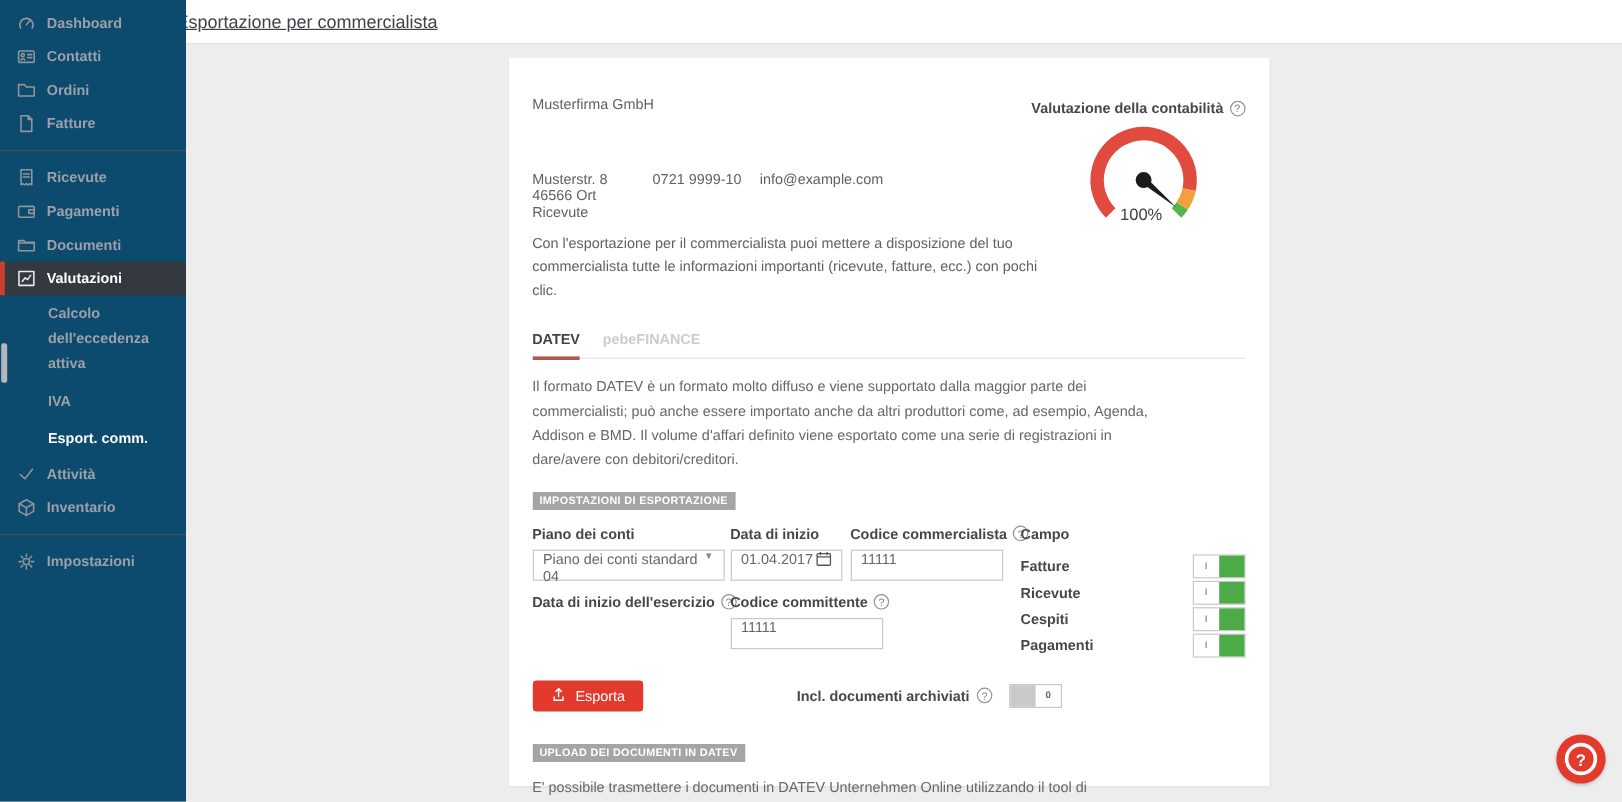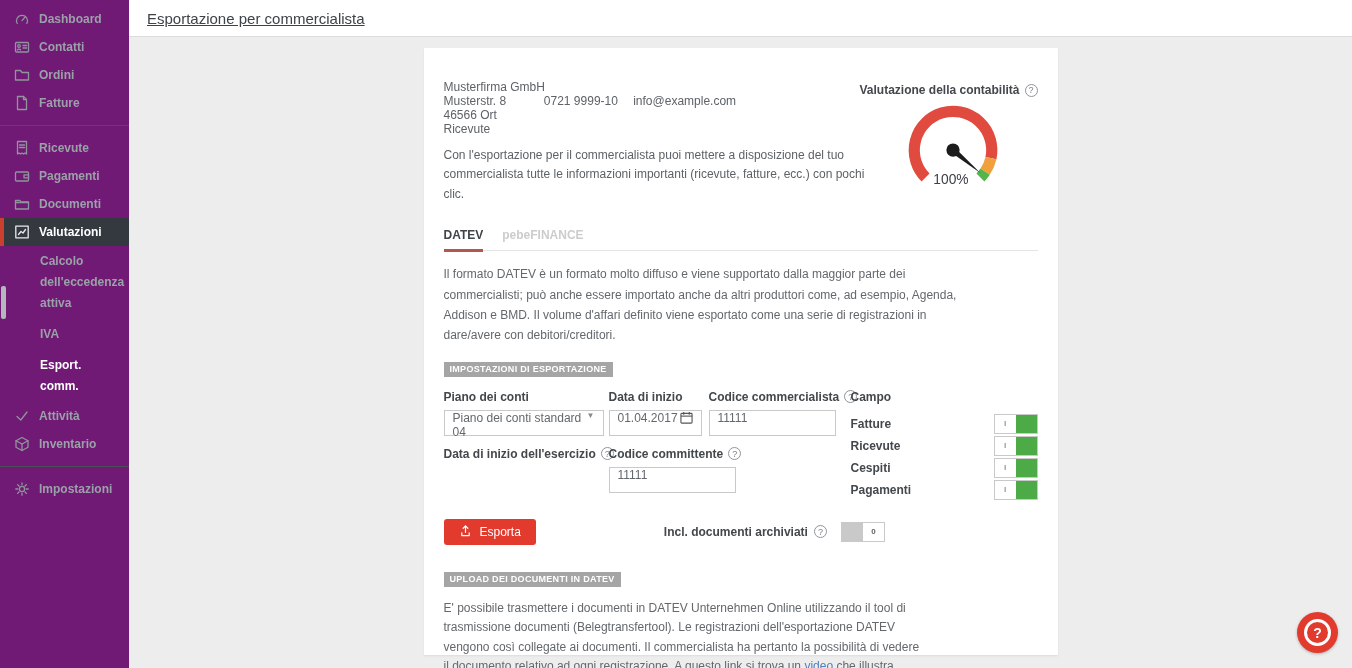--- a/index.html
+++ b/index.html
@@ -1,20 +1,20 @@
 <!DOCTYPE html>
 <html><head>
 <meta charset="utf-8">
 <style>
   * { margin:0; padding:0; box-sizing:border-box; }
   html,body { width:1352px; height:668px; overflow:hidden; background:#ededed;
     font-family:"Liberation Sans","DejaVu Sans",sans-serif; }
 
   
-  .sidebar { position:absolute; left:0; top:0; bottom:0; width:129px; background:#701a75;
+  .sidebar { position:absolute; left:0; top:0; bottom:0; width:155px; background:#0c4a6e;
     color:#9ba1a8; padding-top:5px; z-index:5; }
   .side-item { display:flex; align-items:center; gap:9px; padding:6px 8px 6px 14px;
     font-size:12px; font-weight:700; cursor:pointer; line-height:14px; }
   .side-item .ic { width:16px; height:16px; flex:0 0 16px; display:flex; align-items:center; justify-content:center; color:#8f959c; }
   .side-item.active { background:#343940; color:#fff; border-left:4px solid #cb3f30; padding-left:10px; }
   .side-item.active .ic { color:#e8eaec; }
   .side-sub { padding:5px 8px 5px 40px; font-size:12px; font-weight:700; color:#9ba1a8;
     line-height:21px; cursor:pointer; }
   .side-sub.active { color:#ffffff; }
   .side-div { border-top:1px solid #4b5057; margin:8px 0; }
@@ -28,21 +28,21 @@
 
   
   .main { position:absolute; left:129px; right:0; top:37px; bottom:0; background:#ededed; }
   .card { width:634px; height:607px; margin:11px auto 0; background:#fff;
     box-shadow:0 1px 2px rgba(0,0,0,.07); padding:32px 20px 20px; font-size:12px; color:#63686d; }
 
   .top-row { display:flex; justify-content:space-between; }
   .company { width:444px; }
   .addr { line-height:14px; color:#5d6267; }
   .addr .row2 span { display:inline-block; }
-  .addr .street { width:97px; }
+  .addr .street { width:97px;margin-top:48px; }
   .addr .phone { width:86px; }
   .intro { margin-top:10px; line-height:1.62; color:#5d6267; }
 
   .gauge-box { width:170px; text-align:center; }
   .gauge-title { font-size:12px; font-weight:700; color:#43484d; white-space:nowrap;
     display:flex; align-items:center; gap:5px; justify-content:flex-end; margin-top:3px; }
   .qmark { width:13px; height:13px; border:1px solid #8f959b; border-radius:50%;
     display:inline-flex; align-items:center; justify-content:center; font-size:9px;
     color:#7c8287; font-weight:400; flex:0 0 13px; }
 

